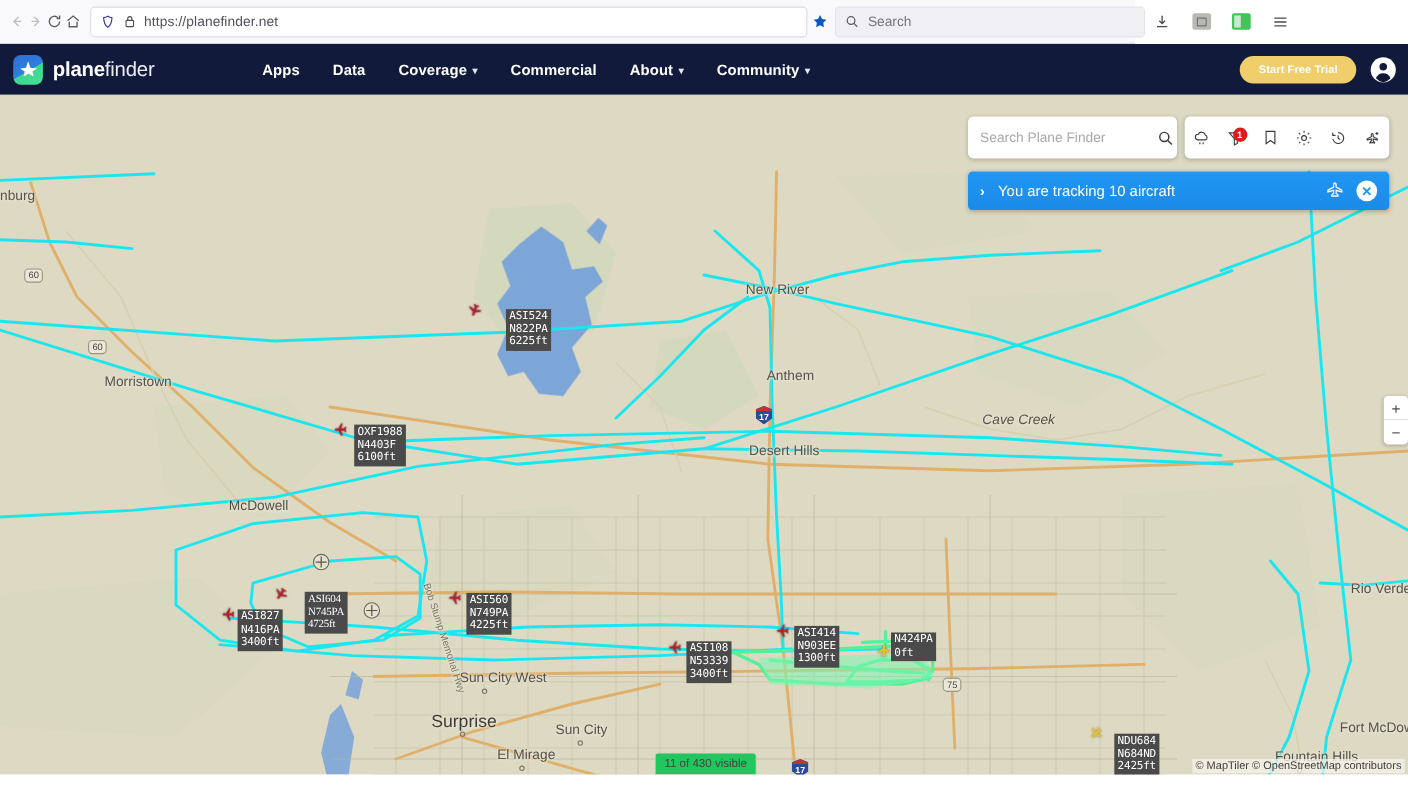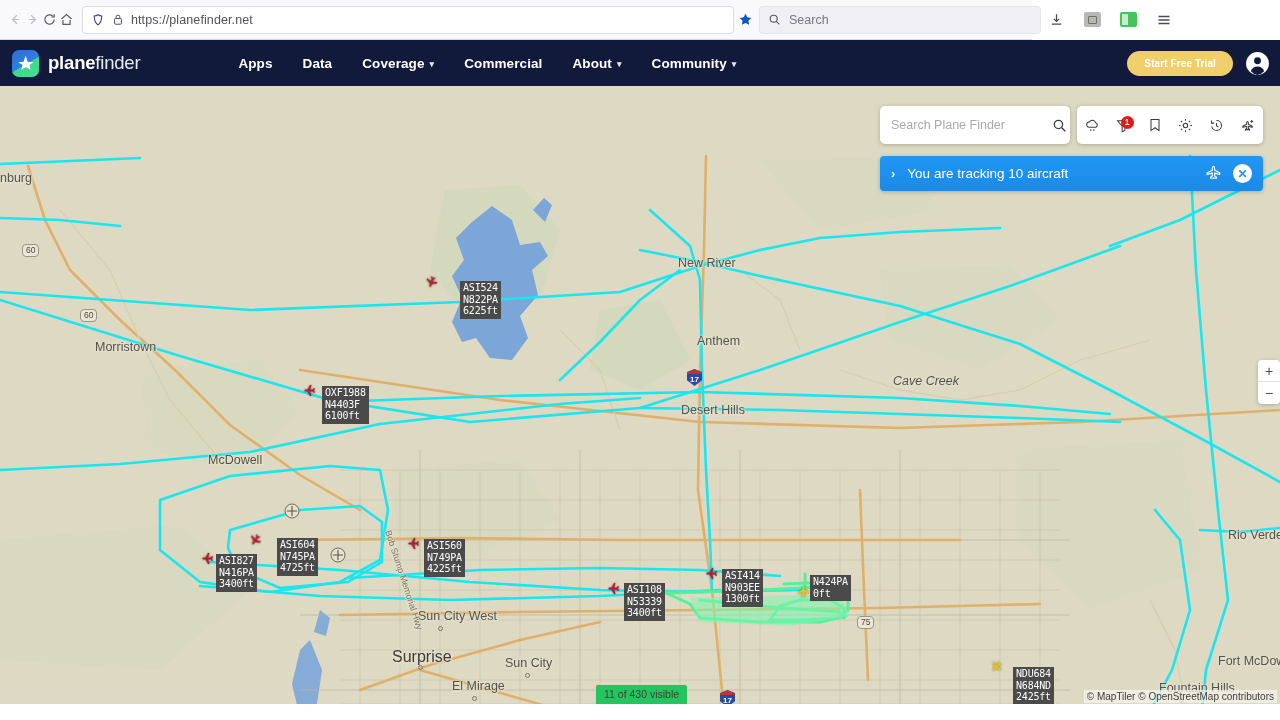--- a/index.html
+++ b/index.html
@@ -545,21 +545,21 @@
       <div class="ac-label" style="position: absolute; left: 216px; top: 484px;">
         <div>ASI827</div>
         <div>N416PA</div>
         <div>3400ft</div>
       </div>
       <div class="ac-icon" style="position: absolute; left: 258px; top: 481px; transform: rotate(215deg);">
         <svg width="17" height="17" viewBox="0 0 20 20" fill="#b01f2c">
           <path d="M10 2.6c.8 0 1.2 1 1.2 2.2v1.8l5.3 2.9v1.7l-5.3-1.5v3l1.7 1.2v1.2L10 14.5l-2.9.6v-1.2l1.7-1.2v-3L3.5 11.2V9.5l5.3-2.9V4.8c0-1.2.4-2.2 1.2-2.2z"></path>
         </svg>
       </div>
-      <div class="ac-label" style="position: absolute; left: 277px; top: 468px;">
+      <div class="ac-label" style="position: absolute; left: 277px; top: 468px; font-family: Liberation Serif, serif;">
         <div>ASI604</div>
         <div>N745PA</div>
         <div>4725ft</div>
       </div>
       <div class="ac-icon" style="position: absolute; left: 406px; top: 482px; transform: rotate(270deg);">
         <svg width="17" height="17" viewBox="0 0 20 20" fill="#b01f2c">
           <path d="M10 2.6c.8 0 1.2 1 1.2 2.2v1.8l5.3 2.9v1.7l-5.3-1.5v3l1.7 1.2v1.2L10 14.5l-2.9.6v-1.2l1.7-1.2v-3L3.5 11.2V9.5l5.3-2.9V4.8c0-1.2.4-2.2 1.2-2.2z"></path>
         </svg>
       </div>
       <div class="ac-label" style="position: absolute; left: 424px; top: 469px;">

